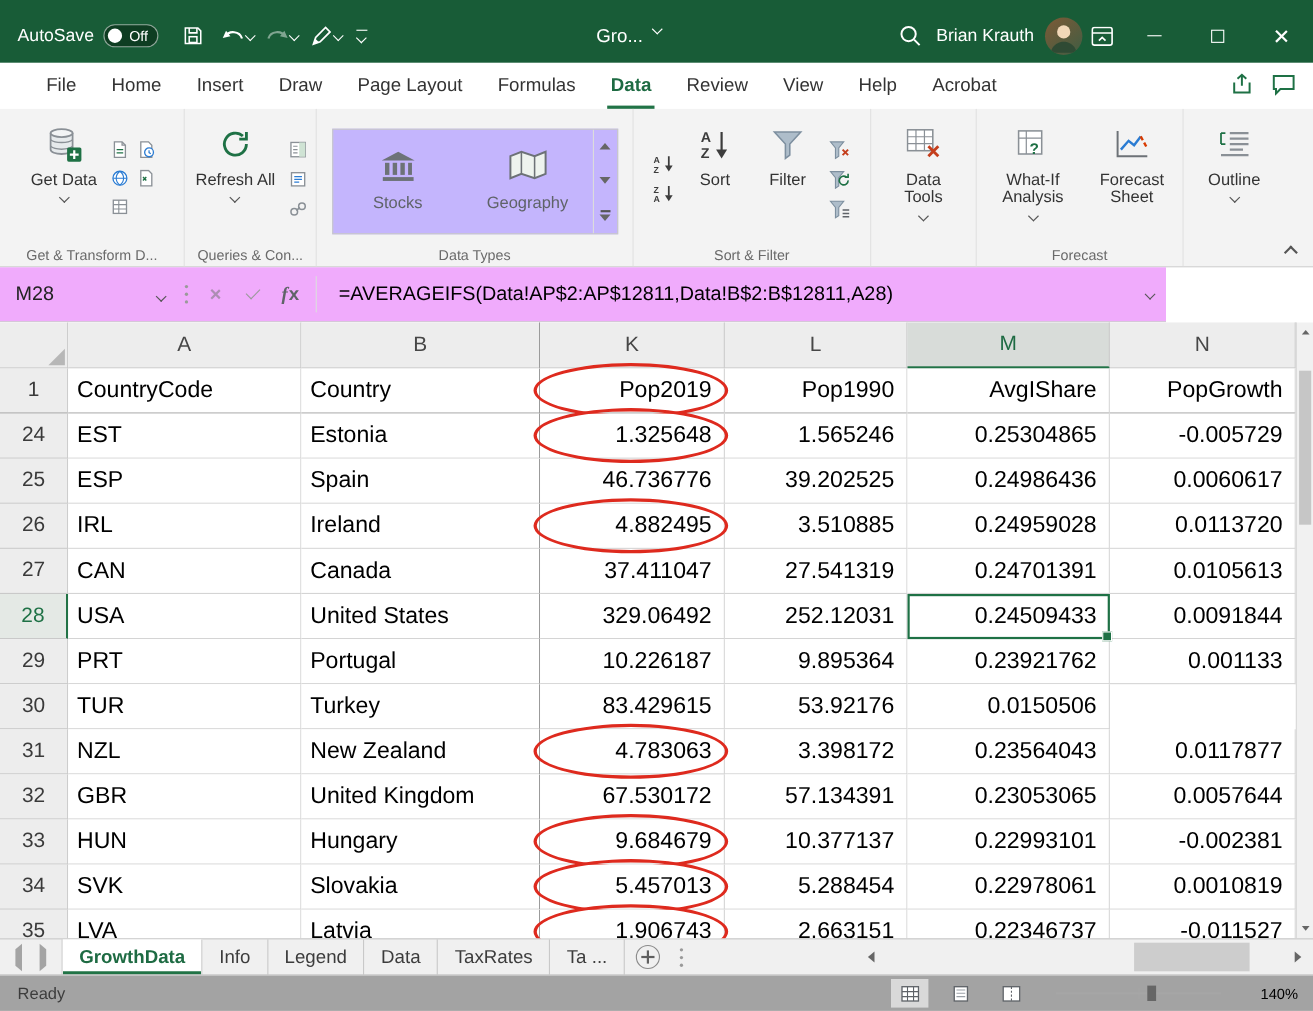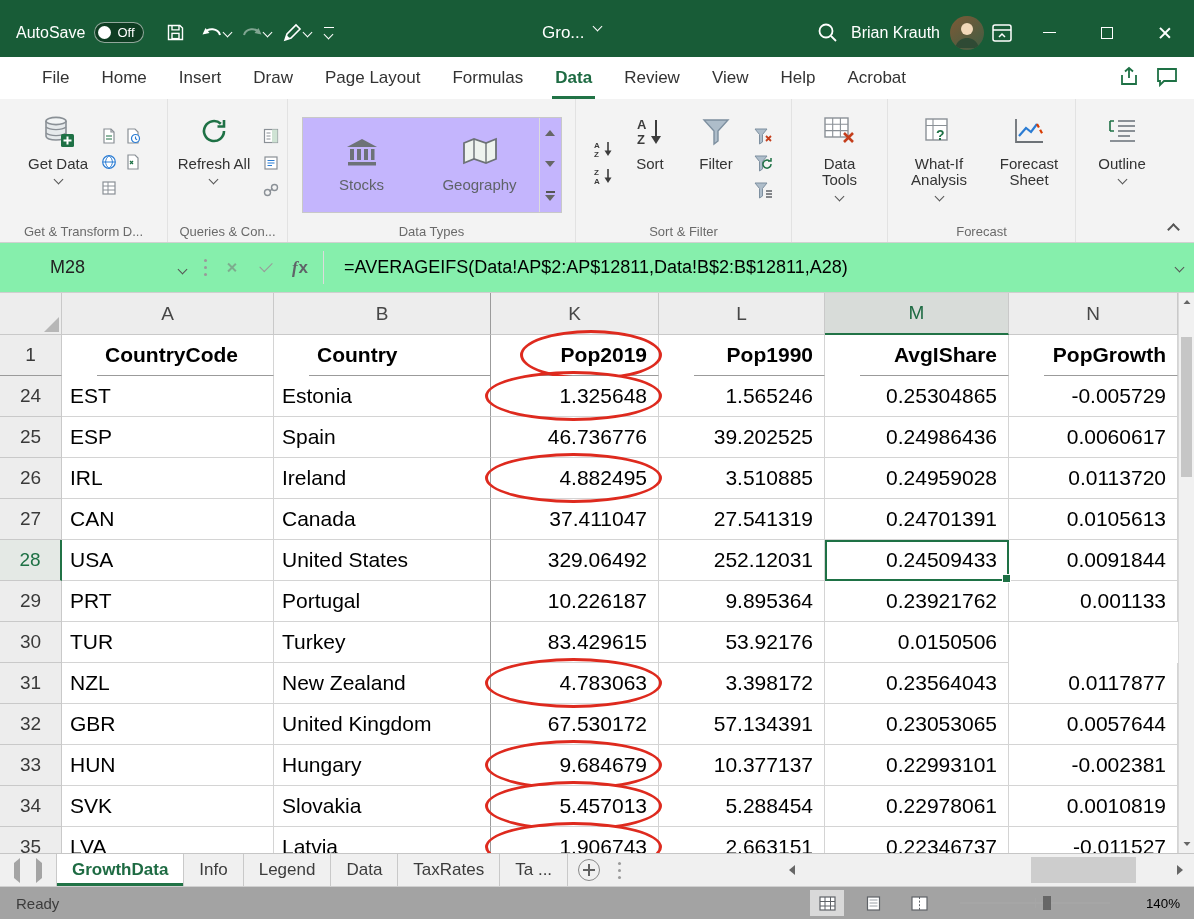--- a/index.html
+++ b/index.html
@@ -80,22 +80,22 @@
     border-top:6px solid #666; }
   .tri-left { width:0; height:0; border-top:5px solid transparent; border-bottom:5px solid transparent;
     border-right:6px solid #666; }
   .tri-right { width:0; height:0; border-top:5px solid transparent; border-bottom:5px solid transparent;
     border-left:6px solid #666; }
   .collapse-ribbon { position:absolute; right:16px; bottom:8px; }
   .chevup { width:9px; height:9px; border-left:2px solid #555; border-top:2px solid #555;
     transform:rotate(45deg); display:block; }
 
   
-  .formulabar { position:absolute; top:243px; left:0; width:1194px; height:50px; background:#86efac;
-    border-bottom:1px solid #cfcfcf; display:flex; align-items:stretch;padding-left:36px; }
+  .formulabar { position:absolute; top:243px; left:0; width:1060px; height:50px; background:#f0abfc;
+    border-bottom:1px solid #cfcfcf; display:flex; align-items:stretch; }
   .namebox { width:160px; display:flex; align-items:center; padding-left:14px; font-size:18px; color:#222; }
   .nb-chev { margin-left:auto; margin-right:10px; }
   .vdots { width:3px; height:3px; border-radius:50%; background:#9a9a9a;
     box-shadow:0 7px 0 #9a9a9a, 0 -7px 0 #9a9a9a; align-self:center; margin:0 8px; }
   .fbtn { width:34px; display:flex; align-items:center; justify-content:center; color:#9a9a9a;font-weight:bold; }
   .fx { font-size:17px; color:#5f6368; }
   .fx i { font-family:"Liberation Serif", serif; font-style:italic; margin-right:1px; }
   .xgray { position:relative; width:11px; height:11px; opacity:.55; }
   .xgray::before,.xgray::after { content:""; position:absolute; left:4.7px; top:0; width:1.6px; height:11px; background:#777; }
   .xgray::before { transform:rotate(45deg); } .xgray::after { transform:rotate(-45deg); }
@@ -116,21 +116,21 @@
     justify-content:center; border-right:1px solid #c9c9c9; border-bottom:1px solid #c9c9c9; }
   .chcell.selcol { background:#d8dcd9; color:#1e6b43; border-bottom:2px solid var(--accent,#217346); }
   .corner .tri { position:absolute; right:2px; bottom:2px; width:0; height:0;
     border-left:15px solid transparent; border-bottom:15px solid #b7b7b7; }
   .rnum { background:#ededed; color:#3a3a3a; font-size:19px; display:flex; align-items:center;
     justify-content:center; border-right:1px solid #c9c9c9; border-bottom:1px solid #c9c9c9; }
   .rnum.selrow { color:#1e7145; background:#e4e9e5; border-right:2px solid var(--accent,#217346); }
   .dcell { background:#fff; border-right:1px solid #d4d4d4; border-bottom:1px solid #d4d4d4;
     font-size:21px; line-height:39px; white-space:nowrap; padding:0 8px; color:#000; }
   .al { text-align:left; } .ar { text-align:right; padding-right:11px; }
-  .hcellbold { font-weight:700;margin-left:35px; }
+  .hcellbold { font-weight:400; }
   .hdrrow .cell { border-bottom-color:#9b9b9b; }
   .freezecol { border-right-color:#9b9b9b !important; }
   .selcell { outline:2px solid var(--selection,#1E7145); outline-offset:-2px; z-index:2; }
   .selcell::after { content:""; position:absolute; right:-3px; bottom:-3px; width:7px; height:7px;
     background:var(--selection,#1E7145); border:1px solid #fff; z-index:4; }
   .circled { z-index:3; }
   .circled::before { content:""; position:absolute; left:-6px; right:-4px; top:-5px; bottom:-5px;
     border:3px solid var(--annotation-red,#DE2A1E); border-radius:50%; pointer-events:none; }
   .vscroll { position:absolute; right:0; top:0; width:16px; height:560px; background:#f1f1f1;
     border-left:1px solid #d9d9d9; }

